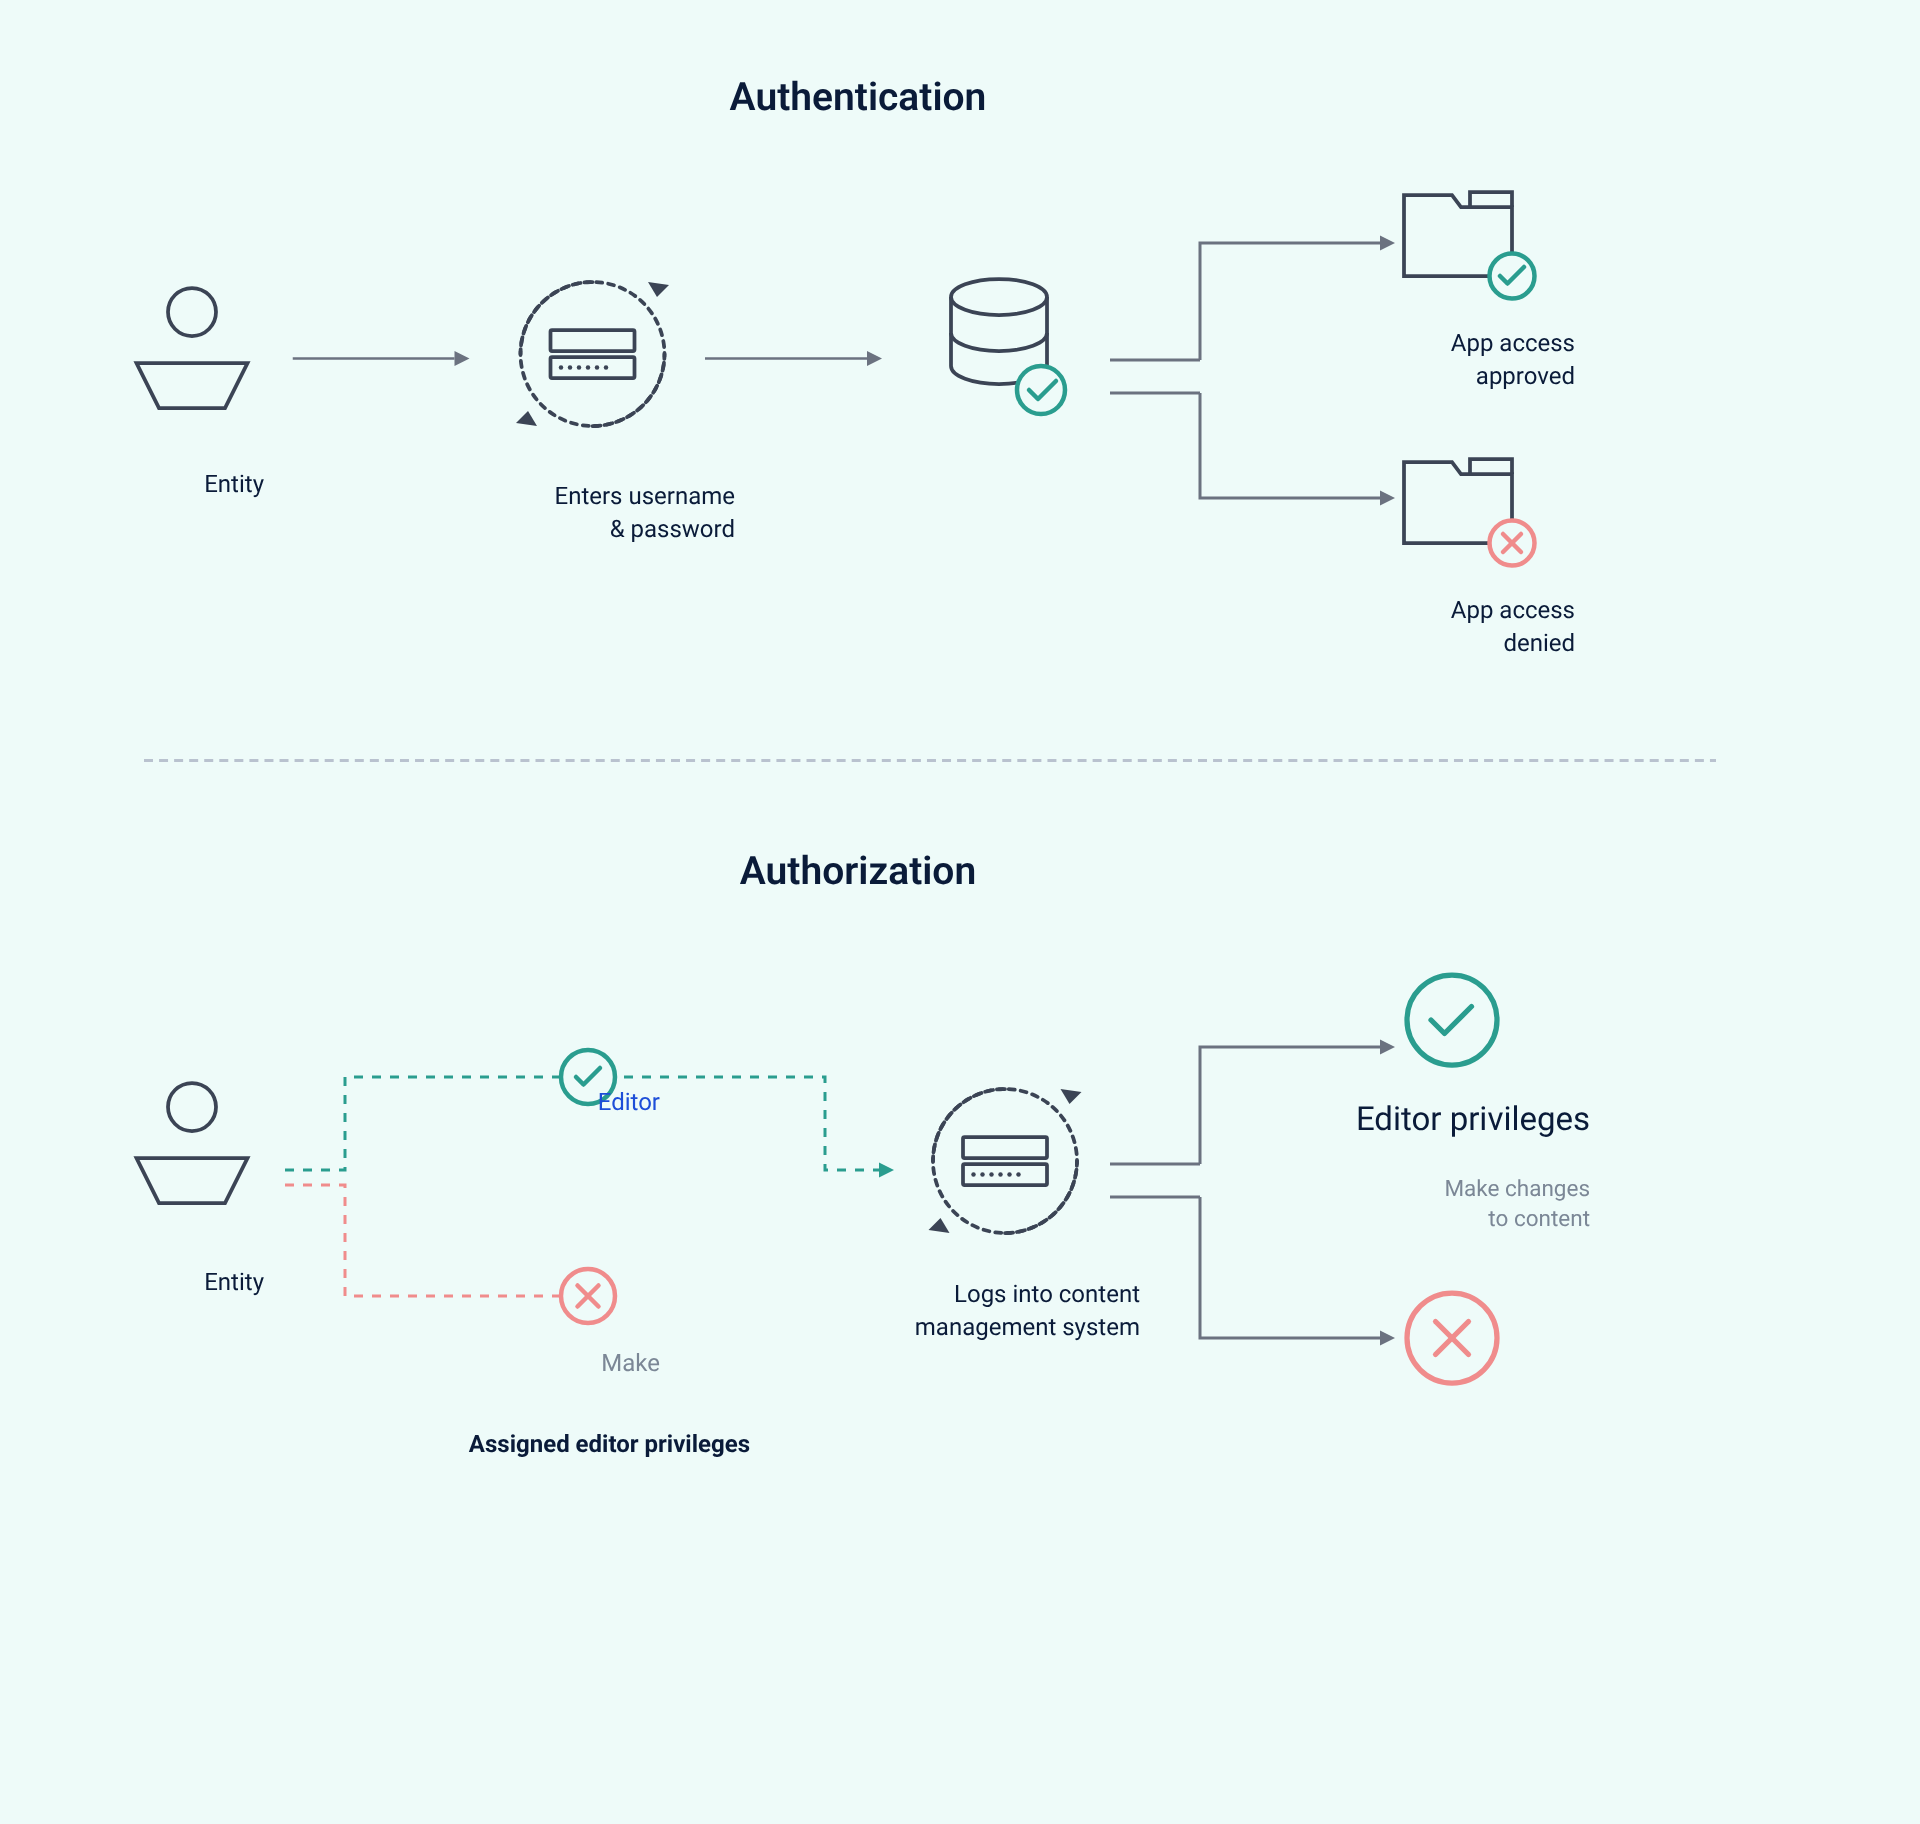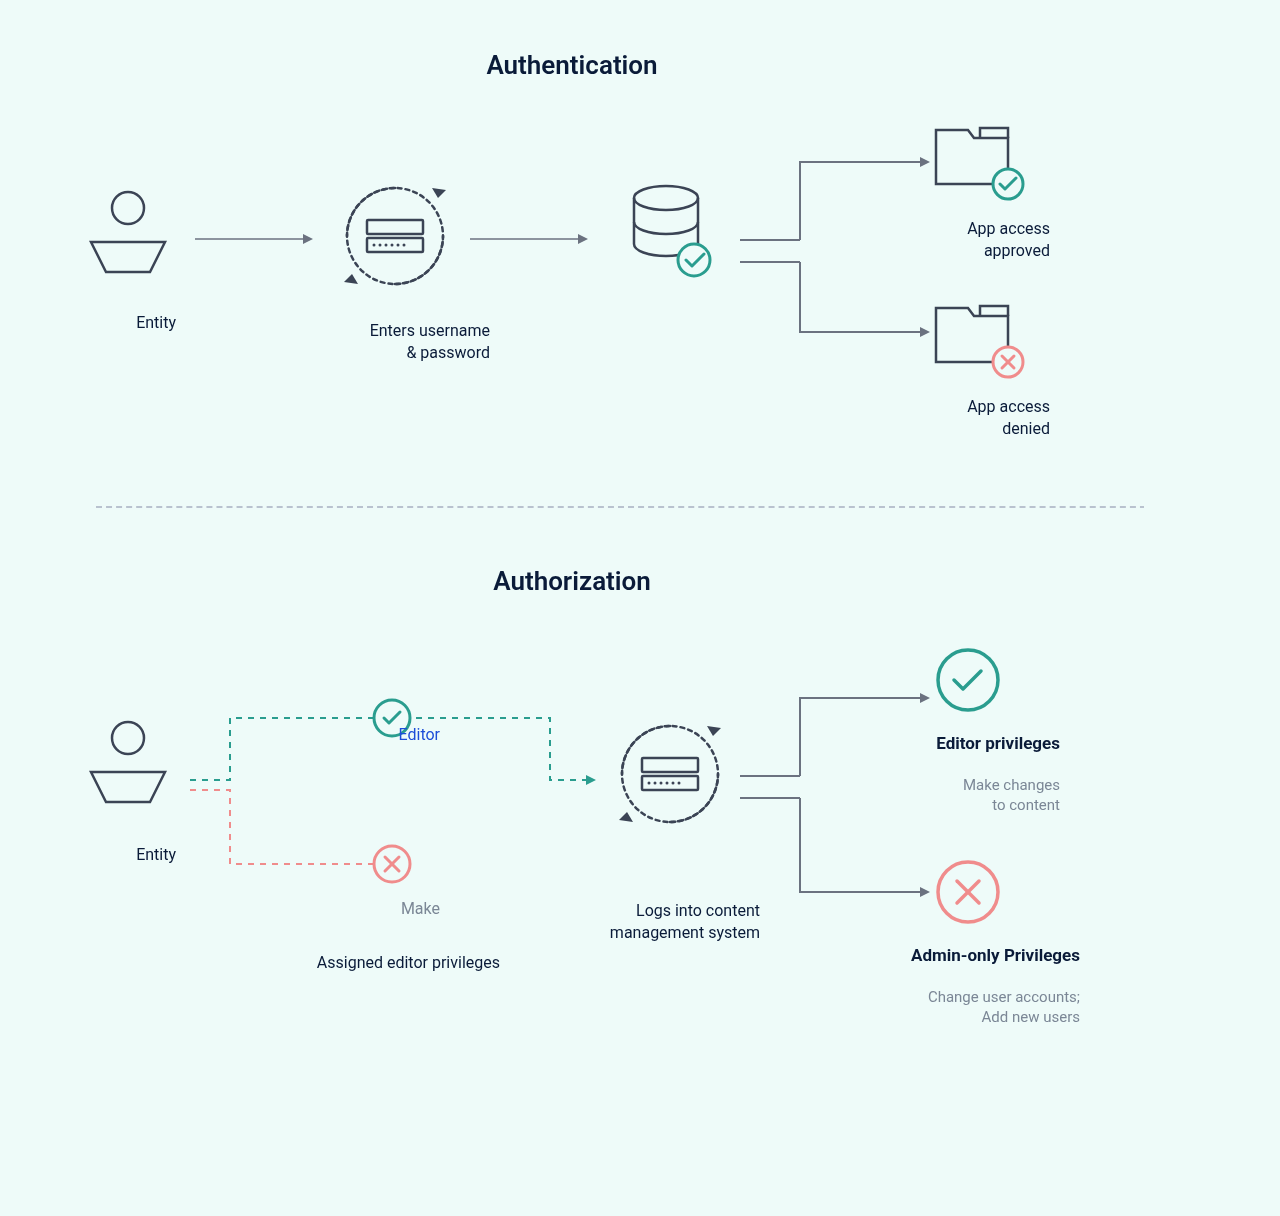--- a/index.html
+++ b/index.html
@@ -39,22 +39,22 @@
 
   
   .label {
     position: absolute;
     text-align: right;
     color: #0a1b39;
     font-size: 16px;
     line-height: 1.35;
   }
   .label-strong {
-    font-size: 17px;
-    font-weight: 700;
+    font-size: 22px;
+    font-weight: 400;
   }
   .sub {
     color: #7b8796;
     font-size: 15px;
     margin-top: 20px;
   }
 
   
   svg { display: block; }
   .stroke-dark-2 { stroke: #3b4455; stroke-width: 2.5; }
@@ -216,39 +216,39 @@
   <div class="icon-wrap" style="left:370px; top:842px;">
     <svg width="44" height="44" viewBox="0 0 44 44">
       <circle cx="22" cy="22" r="18" fill="#eefbf9"></circle>
       <circle cx="22" cy="22" r="18" class="fill-none stroke-red" stroke-width="3"></circle>
       <line x1="15" y1="15" x2="29" y2="29" class="stroke-red" stroke-width="3" stroke-linecap="round"></line>
       <line x1="29" y1="15" x2="15" y2="29" class="stroke-red" stroke-width="3" stroke-linecap="round"></line>
     </svg>
   </div>
   <div class="label" style="left:340px; top:898px; width:100px; color:#7b8796;">Make</div>
 
-  <div class="label" style="left:280px; top:952px; width:220px; font-weight:400;">Assigned editor privileges</div>
+  <div class="label" style="left:280px; top:952px; width:220px; font-weight:700;">Assigned editor privileges</div>
 
   <div class="icon-wrap" style="left:615px; top:718px;">
     <svg width="110" height="120" viewBox="0 0 110 120">
       <path d="M55 8 a48 48 0 1 0 48 48" class="fill-none stroke-dark-2" stroke-linecap="round" stroke-dasharray="4 4"></path>
       <path d="M55 104 a48 48 0 1 0 -48 -48" class="fill-none stroke-dark-2" stroke-linecap="round" stroke-dasharray="4 4"></path>
       <polygon points="92,8 98,18 106,10" fill="#3b4455"></polygon>
       <polygon points="18,104 12,94 4,102" fill="#3b4455"></polygon>
       <rect x="27" y="40" width="56" height="14" rx="1" class="fill-none stroke-dark-2"></rect>
       <rect x="27" y="58" width="56" height="14" rx="1" class="fill-none stroke-dark-2"></rect>
       <circle cx="34" cy="65" r="1.5" fill="#3b4455"></circle>
       <circle cx="40" cy="65" r="1.5" fill="#3b4455"></circle>
       <circle cx="46" cy="65" r="1.5" fill="#3b4455"></circle>
       <circle cx="52" cy="65" r="1.5" fill="#3b4455"></circle>
       <circle cx="58" cy="65" r="1.5" fill="#3b4455"></circle>
       <circle cx="64" cy="65" r="1.5" fill="#3b4455"></circle>
     </svg>
   </div>
-  <div class="label" style="left:580px; top:900px; width:180px; white-space:pre-line;">Logs into content
+  <div class="label" style="left:580px; top:852px; width:180px; white-space:pre-line;">Logs into content
 management system</div>
 
   <div class="branch" style="left:740px; top:668px;">
     <svg width="200" height="250" viewBox="0 0 200 250">
       <line x1="0" y1="108" x2="60" y2="108" class="arrow-line-strong"></line>
       <path d="M60 108 V30 H180" class="arrow-line-strong"></path>
       <polygon points="180,25 190,30 180,35" class="arrow-head"></polygon>
       <line x1="0" y1="130" x2="60" y2="130" class="arrow-line-strong"></line>
       <path d="M60 130 V224 H180" class="arrow-line-strong"></path>
       <polygon points="180,219 190,224 180,229" class="arrow-head"></polygon>
@@ -267,19 +267,14 @@
 to content</div>
   </div>
 
   <div class="icon-wrap" style="left:932px; top:856px;">
     <svg width="72" height="72" viewBox="0 0 72 72">
       <circle cx="36" cy="36" r="30" class="fill-none stroke-red" stroke-width="3.5"></circle>
       <line x1="25" y1="25" x2="47" y2="47" class="stroke-red" stroke-width="3.5" stroke-linecap="round"></line>
       <line x1="47" y1="25" x2="25" y2="47" class="stroke-red" stroke-width="3.5" stroke-linecap="round"></line>
     </svg>
   </div>
-  <div class="label" style="left:860px; top:944px; width:220px;">
-    <div class="label-strong">Admin-only Privileges</div>
-    <div class="sub" style="white-space:pre-line;">Change user accounts;
-Add new users</div>
-  </div>
 
 </div>
 
 </body></html>

